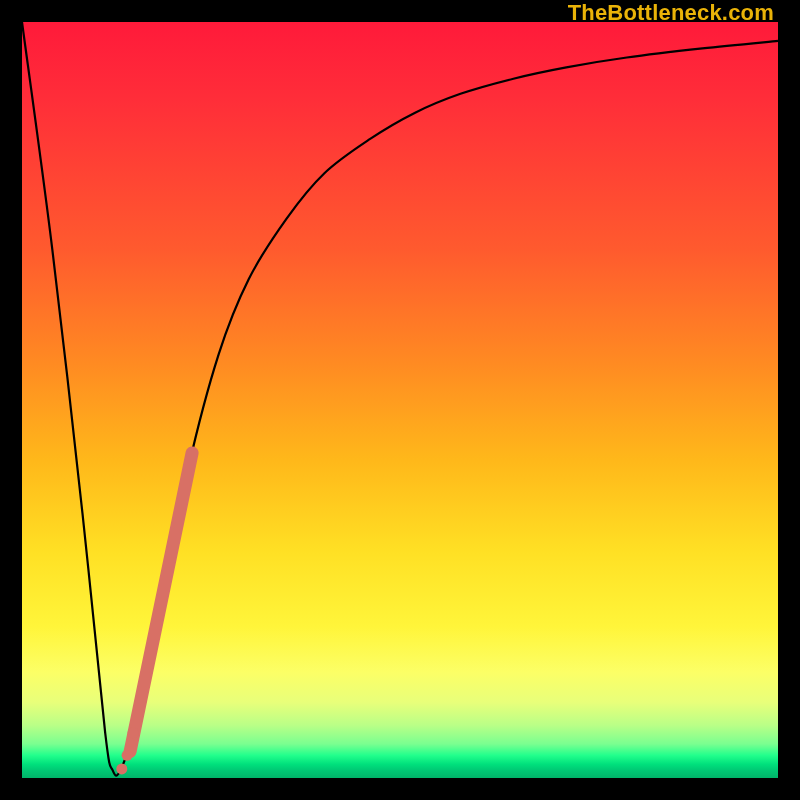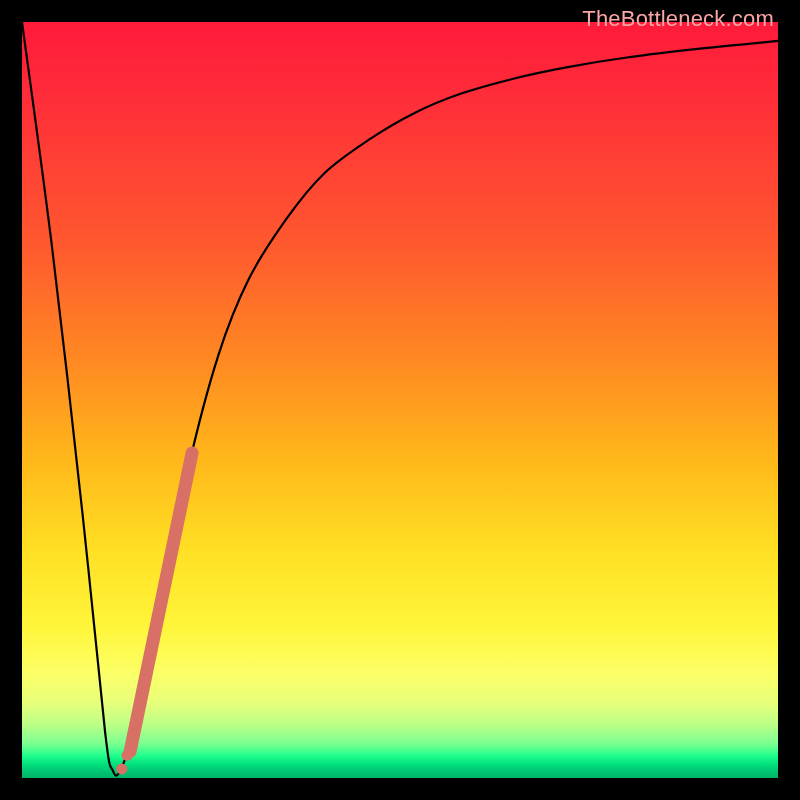--- a/index.html
+++ b/index.html
@@ -40,25 +40,25 @@
       #baff87 93%,
       #7aff90 95.5%,
       #22ff8c 97%,
       #00e07c 98.2%,
       #00c874 99%,
       #00b469 100%
     );
   }
   .watermark {
     position: absolute;
-    top: 6px;
+    top: 0;
     right: 26px;
-    color: #fca5a5;
+    color: #eab308;
     font-size: 22px;
-    font-weight: 400;
+    font-weight: 700;
     letter-spacing: 0.2px;
     user-select: none;
   }
   svg.curve {
     position: absolute;
     left: 22px;
     top: 22px;
     width: 756px;
     height: 756px;
     overflow: visible;

